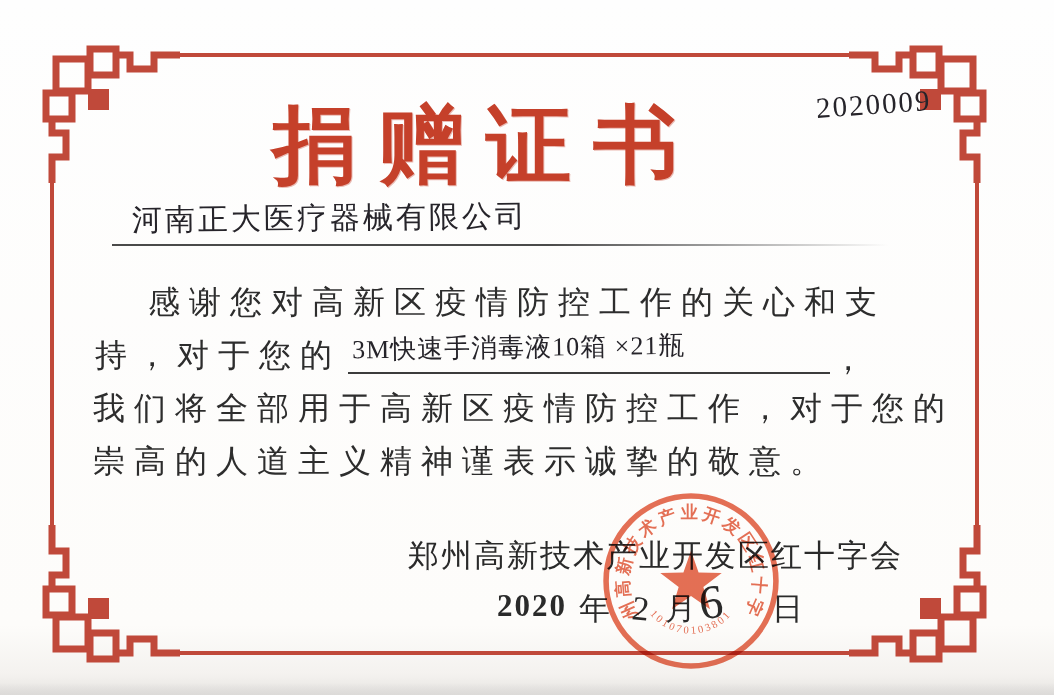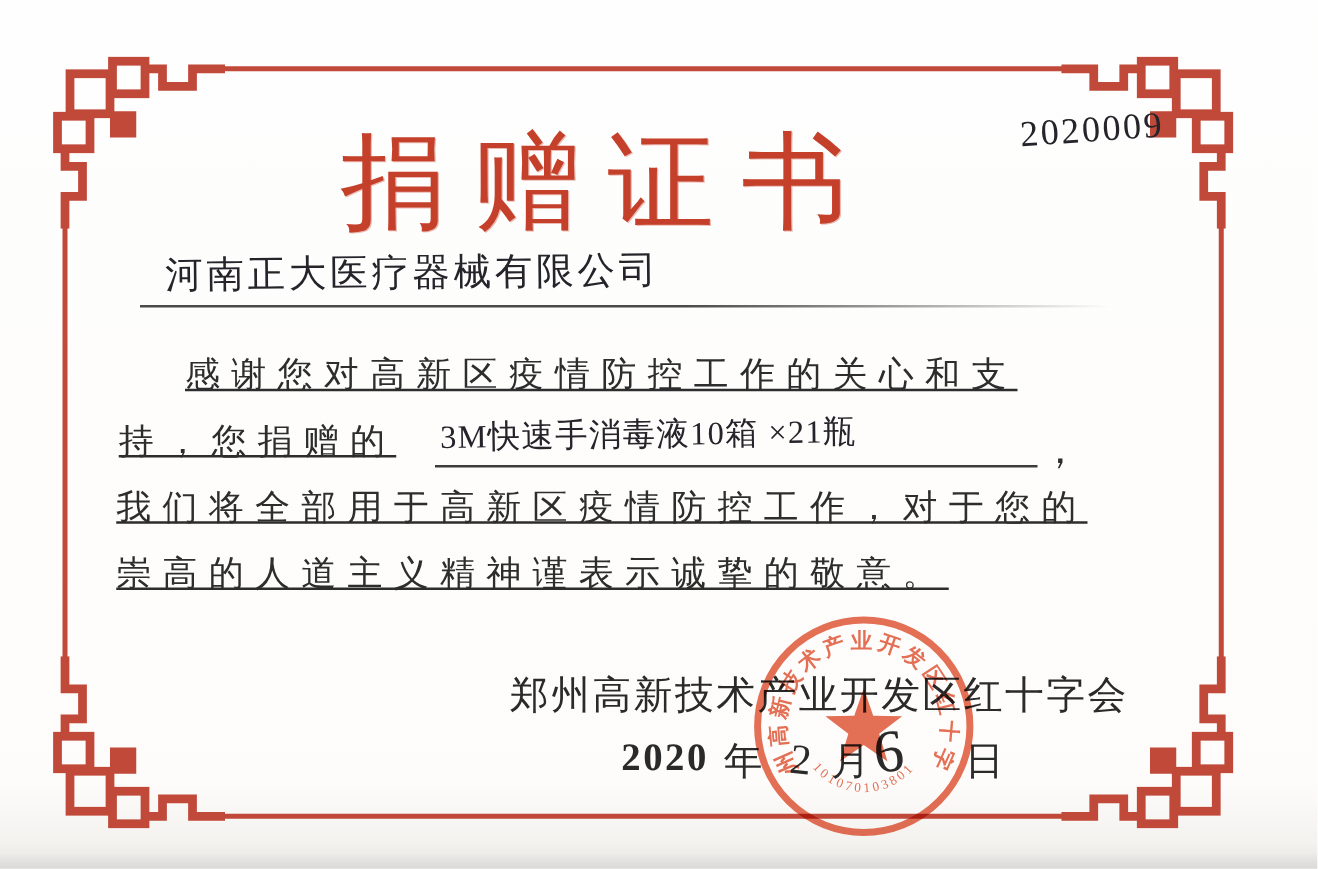--- a/index.html
+++ b/index.html
@@ -22,31 +22,31 @@
   #c-tr { left:849px; top:33px;  transform:scaleX(-1); }
   #c-bl { left:30px;  top:525px; transform:scaleY(-1); }
   #c-br { left:849px; top:525px; transform:scale(-1,-1); }
   .corner path, .corner rect.h { stroke:#c0493a; stroke-width:7; fill:none; }
   .corner rect.s { fill:#c0493a; }
 
   
   .abs { position:absolute; white-space:nowrap; }
   .title {
     left:272px; top:88px; font-size:85px; letter-spacing:22px;
-    font-weight:normal; color:#c5402a;
+    font-weight:bold; color:#c5402a;
     text-shadow:1px 1px 0 rgba(197,64,42,.35);
   }
   .hand { font-family:cursive; color:#26242a; }
   .serial { left:816px; top:88px; font-size:29px; transform:rotate(-4deg); letter-spacing:2px; }
   .donor  { left:132px; top:198px; font-size:30px; letter-spacing:3px; transform:rotate(-0.6deg); }
   .donor-line {
     position:absolute; left:112px; top:244px; width:792px; height:2px;
     background:linear-gradient(90deg,#4a4a4a 0%, #4a4a4a 55%, #9a9a9a 75%, rgba(160,160,160,0) 98%);
   }
-  .body-text { font-size:28px; letter-spacing:9px; color:#2d2d2d;text-decoration:underline; }
+  .body-text { font-size:32px; letter-spacing:9px; color:#2d2d2d; }
   #l1 { left:148px; top:281px; }
   #l2 { left:95px;  top:334px; }
   #l3 { left:93px;  top:387px; }
   #l4 { left:93px;  top:440px; }
   .items { left:352px; top:330px; font-size:26px; letter-spacing:1px; transform:rotate(-0.8deg); }
   .items-line {
     position:absolute; left:348px; top:372px; width:482px; height:2px; background:#3c3c3c;
   }
   .l2-comma { left:832px; top:338px; font-size:32px; color:#2d2d2d; }
   .issuer { left:408px; top:535px; font-size:31px; letter-spacing:2px; color:#2a2a2a; }
@@ -117,21 +117,21 @@
     <path d="M22 150 V124 H36 V100 H22 V86"></path>
   </svg>
 
   <div class="abs title">捐赠证书</div>
   <div class="abs hand serial">2020009</div>
 
   <div class="abs hand donor">河南正大医疗器械有限公司</div>
   <div class="donor-line"></div>
 
   <div class="abs body-text" id="l1">感谢您对高新区疫情防控工作的关心和支</div>
-  <div class="abs body-text" id="l2">持，您捐赠的</div>
+  <div class="abs body-text" id="l2">持，对于您的</div>
   <div class="abs hand items">3M快速手消毒液10箱 ×21瓶</div>
   <div class="items-line"></div>
   <div class="abs l2-comma">，</div>
   <div class="abs body-text" id="l3">我们将全部用于高新区疫情防控工作，对于您的</div>
   <div class="abs body-text" id="l4">崇高的人道主义精神谨表示诚挚的敬意。</div>
 
   <div class="abs issuer">郑州高新技术产业开发区红十字会</div>
   <div class="abs date-piece" id="d-year">2020</div>
   <div class="abs date-piece" id="d-ylab">年</div>
   <div class="abs date-piece hand" id="d-month">2</div>

